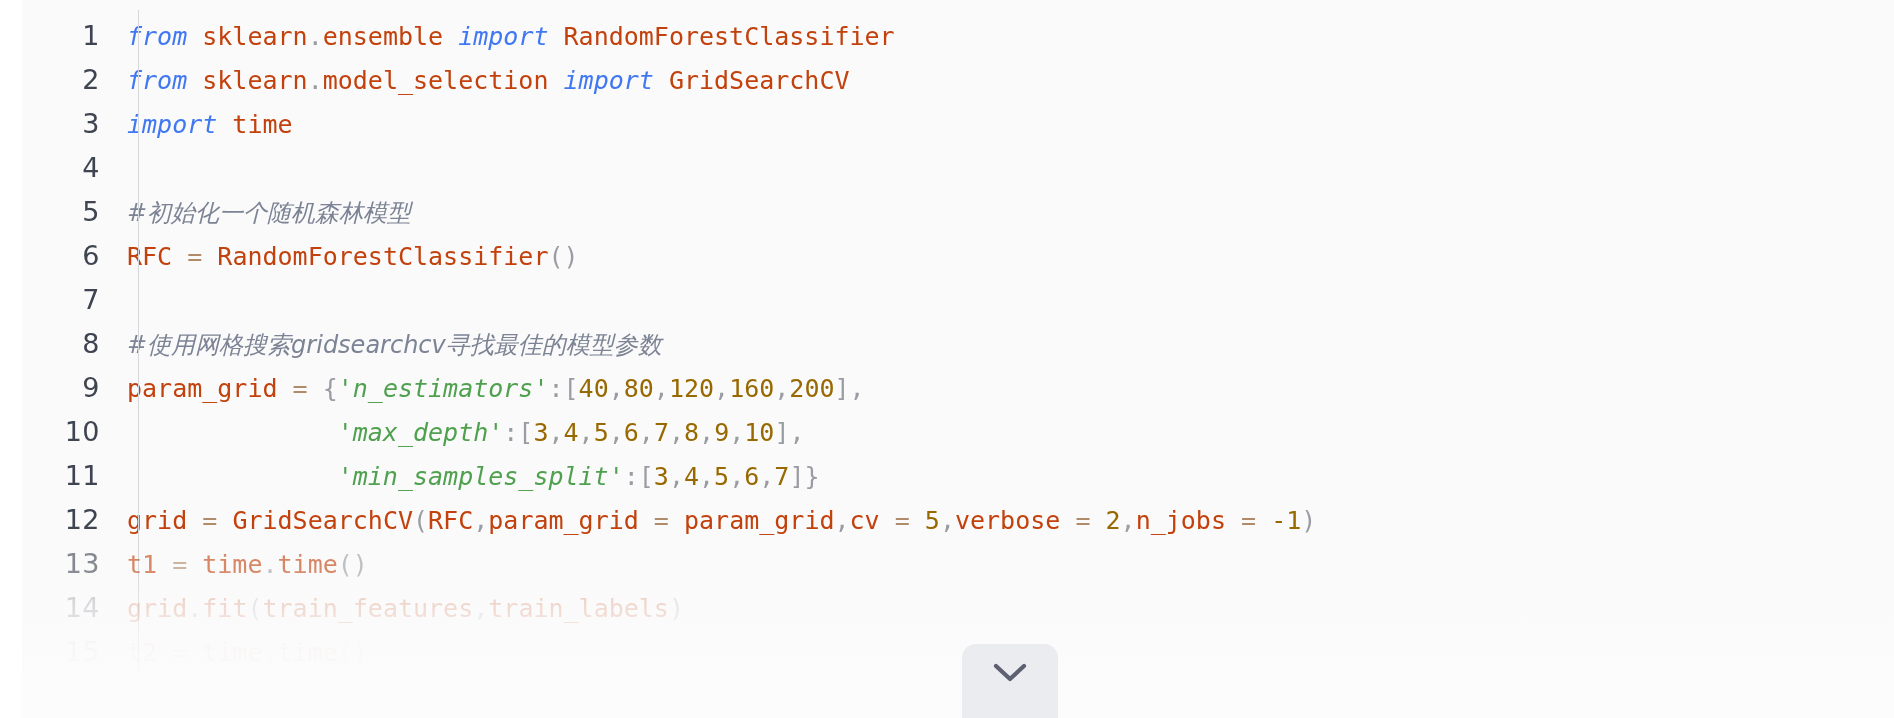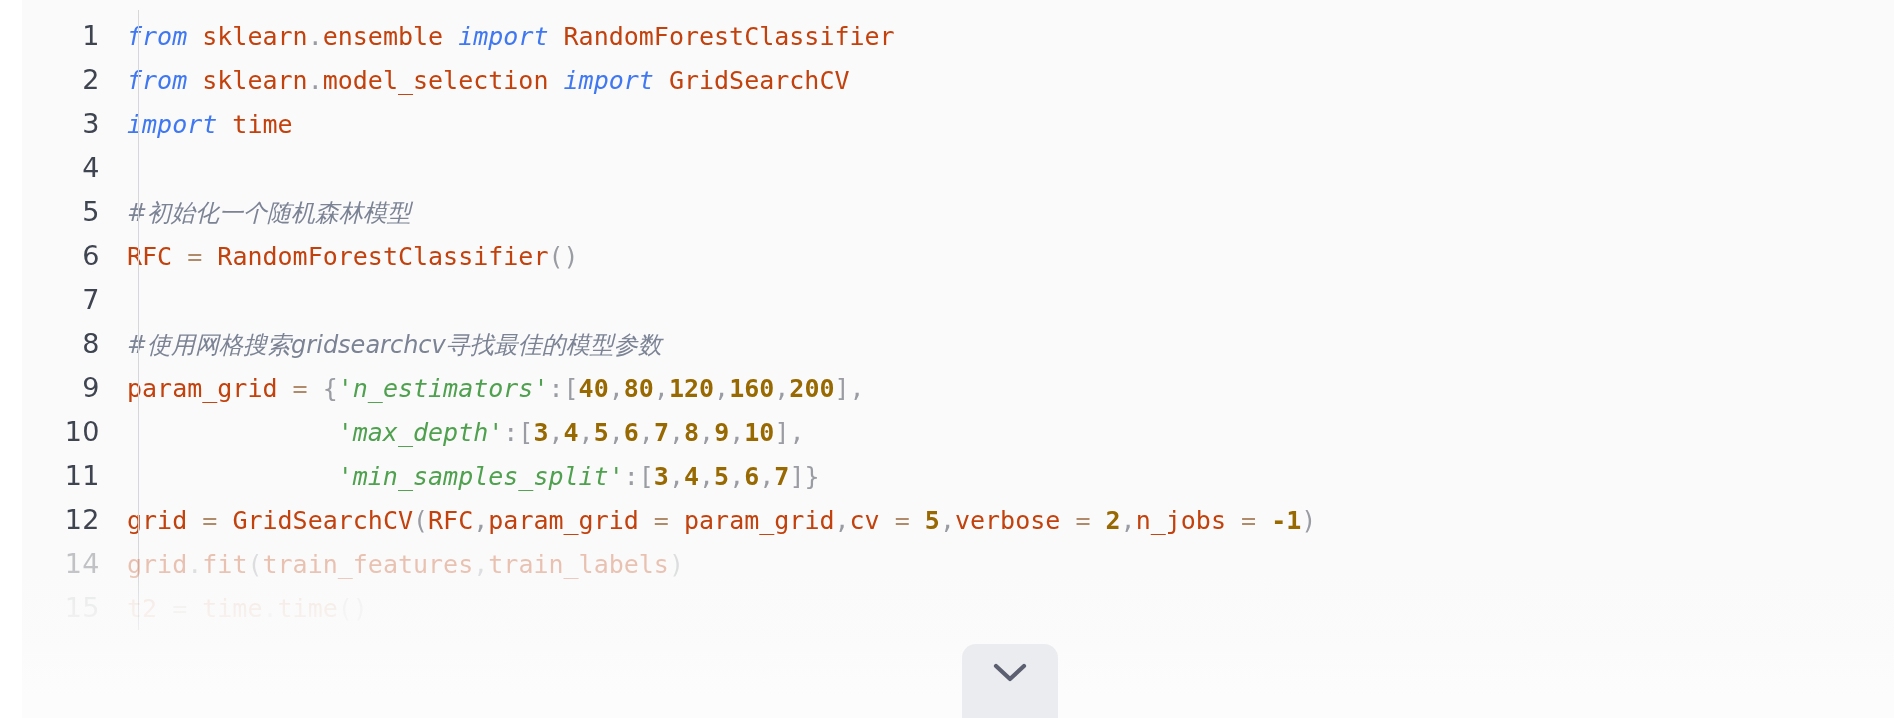--- a/index.html
+++ b/index.html
@@ -77,21 +77,21 @@
     font-family: "DejaVu Sans Mono", "Liberation Mono", monospace;
     font-size: 25px;
     color: #383a42;
     white-space: pre;
   }
 
   
   .kw   { color: #4078f2; font-style: italic; }
   .id   { color: #c2410c; }
   .str  { color: #50a14f; font-style: italic; }
-  .num  { color: #986801; font-weight: bold; }
+  .num  { color: #986801; }
   .op   { color: #b08b6a; }
   .punc { color: #9a9ca3; }
   .cmt  {
     color: #7b8394;
     font-style: italic;
     font-family: "DejaVu Sans", "Liberation Sans", sans-serif;
     font-size: 24px;
   }
 
   
@@ -146,20 +146,21 @@
           <div class="code-line"><span class="ln">3</span><span class="code-text"><span class="kw">import</span><span class="id"> time</span></span></div>
           <div class="code-line"><span class="ln">4</span><span class="code-text"></span></div>
           <div class="code-line"><span class="ln">5</span><span class="code-text"><span class="cmt">#初始化一个随机森林模型</span></span></div>
           <div class="code-line"><span class="ln">6</span><span class="code-text"><span class="id">RFC </span><span class="op">=</span><span class="id"> RandomForestClassifier</span><span class="punc">()</span></span></div>
           <div class="code-line"><span class="ln">7</span><span class="code-text"></span></div>
           <div class="code-line"><span class="ln">8</span><span class="code-text"><span class="cmt">#使用网格搜索gridsearchcv寻找最佳的模型参数</span></span></div>
           <div class="code-line"><span class="ln">9</span><span class="code-text"><span class="id">param_grid </span><span class="op">=</span><span class="punc"> {</span><span class="str">'n_estimators'</span><span class="punc">:[</span><span class="num">40</span><span class="punc">,</span><span class="num">80</span><span class="punc">,</span><span class="num">120</span><span class="punc">,</span><span class="num">160</span><span class="punc">,</span><span class="num">200</span><span class="punc">],</span></span></div>
           <div class="code-line"><span class="ln">10</span><span class="code-text"><span class="id">              </span><span class="str">'max_depth'</span><span class="punc">:[</span><span class="num">3</span><span class="punc">,</span><span class="num">4</span><span class="punc">,</span><span class="num">5</span><span class="punc">,</span><span class="num">6</span><span class="punc">,</span><span class="num">7</span><span class="punc">,</span><span class="num">8</span><span class="punc">,</span><span class="num">9</span><span class="punc">,</span><span class="num">10</span><span class="punc">],</span></span></div>
           <div class="code-line"><span class="ln">11</span><span class="code-text"><span class="id">              </span><span class="str">'min_samples_split'</span><span class="punc">:[</span><span class="num">3</span><span class="punc">,</span><span class="num">4</span><span class="punc">,</span><span class="num">5</span><span class="punc">,</span><span class="num">6</span><span class="punc">,</span><span class="num">7</span><span class="punc">]}</span></span></div>
           <div class="code-line"><span class="ln">12</span><span class="code-text"><span class="id">grid </span><span class="op">=</span><span class="id"> GridSearchCV</span><span class="punc">(</span><span class="id">RFC</span><span class="punc">,</span><span class="id">param_grid </span><span class="op">=</span><span class="id"> param_grid</span><span class="punc">,</span><span class="id">cv </span><span class="op">=</span><span class="id"> </span><span class="num">5</span><span class="punc">,</span><span class="id">verbose </span><span class="op">=</span><span class="id"> </span><span class="num">2</span><span class="punc">,</span><span class="id">n_jobs </span><span class="op">=</span><span class="id"> </span><span class="num">-1</span><span class="punc">)</span></span></div>
+          <div class="code-line fade-1"><span class="ln">13</span><span class="code-text"><span class="id">t1 </span><span class="op">=</span><span class="id"> time</span><span class="punc">.</span><span class="id">time</span><span class="punc">()</span></span></div>
           <div class="code-line fade-2"><span class="ln">14</span><span class="code-text"><span class="id">grid</span><span class="punc">.</span><span class="id">fit</span><span class="punc">(</span><span class="id">train_features</span><span class="punc">,</span><span class="id">train_labels</span><span class="punc">)</span></span></div>
           <div class="code-line fade-3"><span class="ln">15</span><span class="code-text"><span class="id">t2 </span><span class="op">=</span><span class="id"> time</span><span class="punc">.</span><span class="id">time</span><span class="punc">()</span></span></div>
         </div>
     </div>
 
     <div class="bottom-fade"></div>
 
     <button class="expand-btn">
       <span>
         <svg width="34" height="22" viewBox="0 0 34 22" fill="none" aria-hidden="true">

